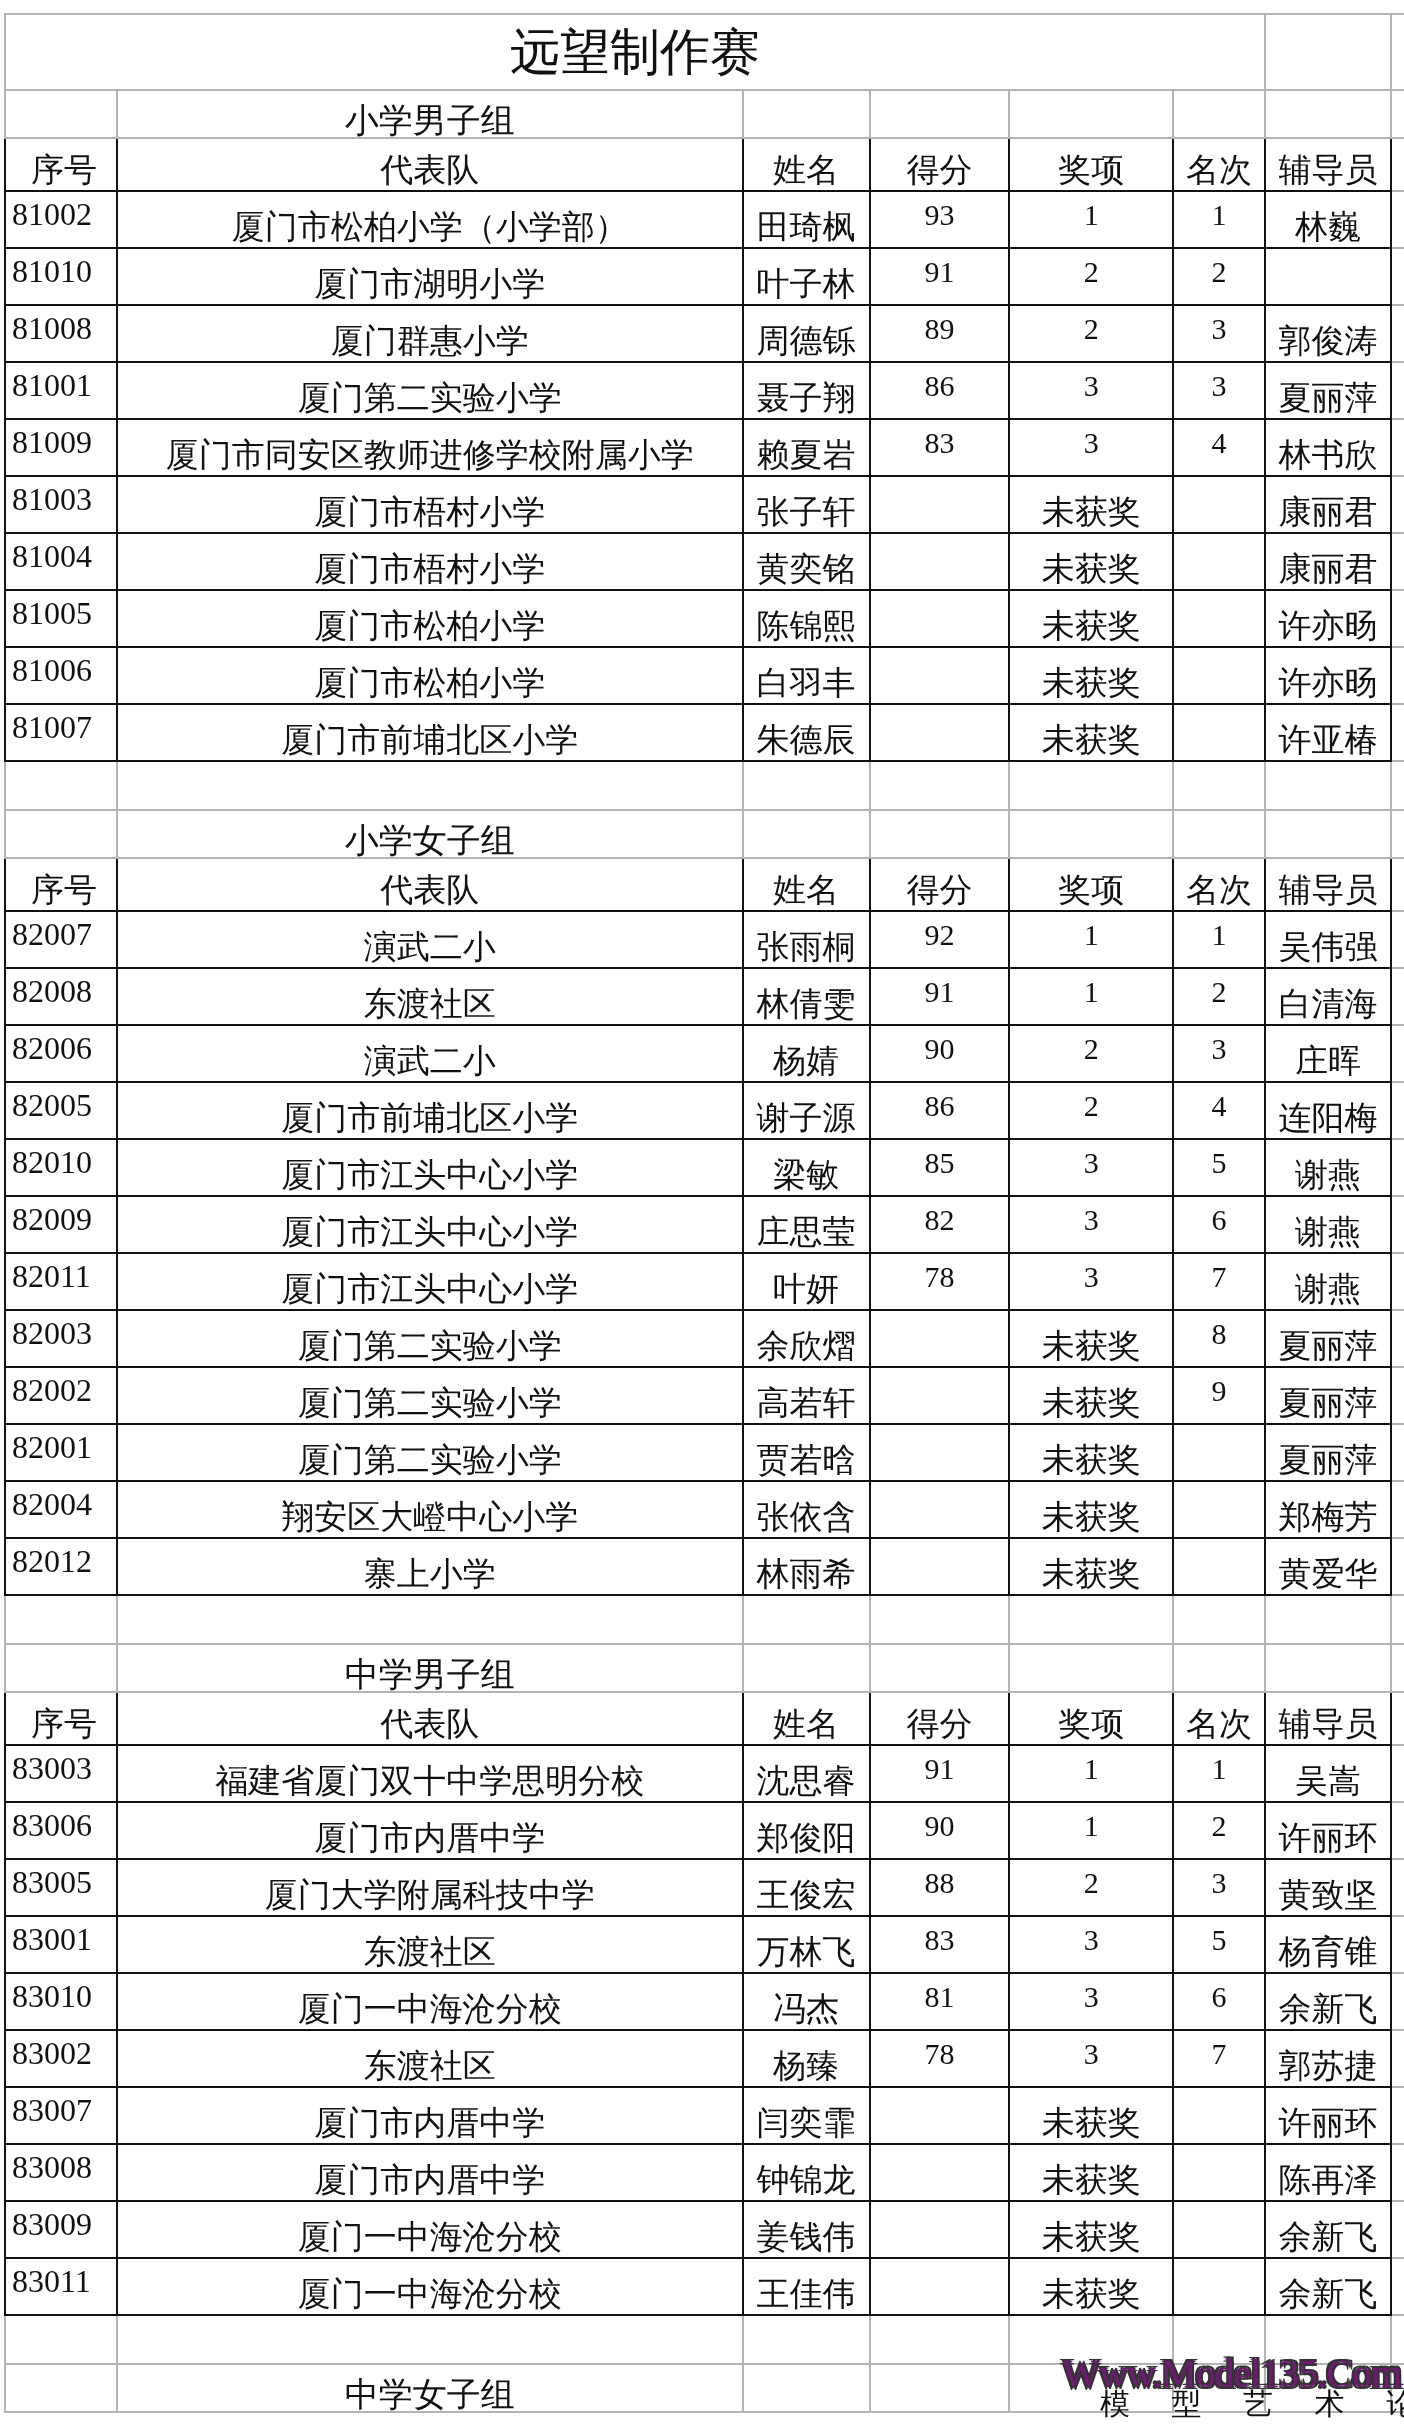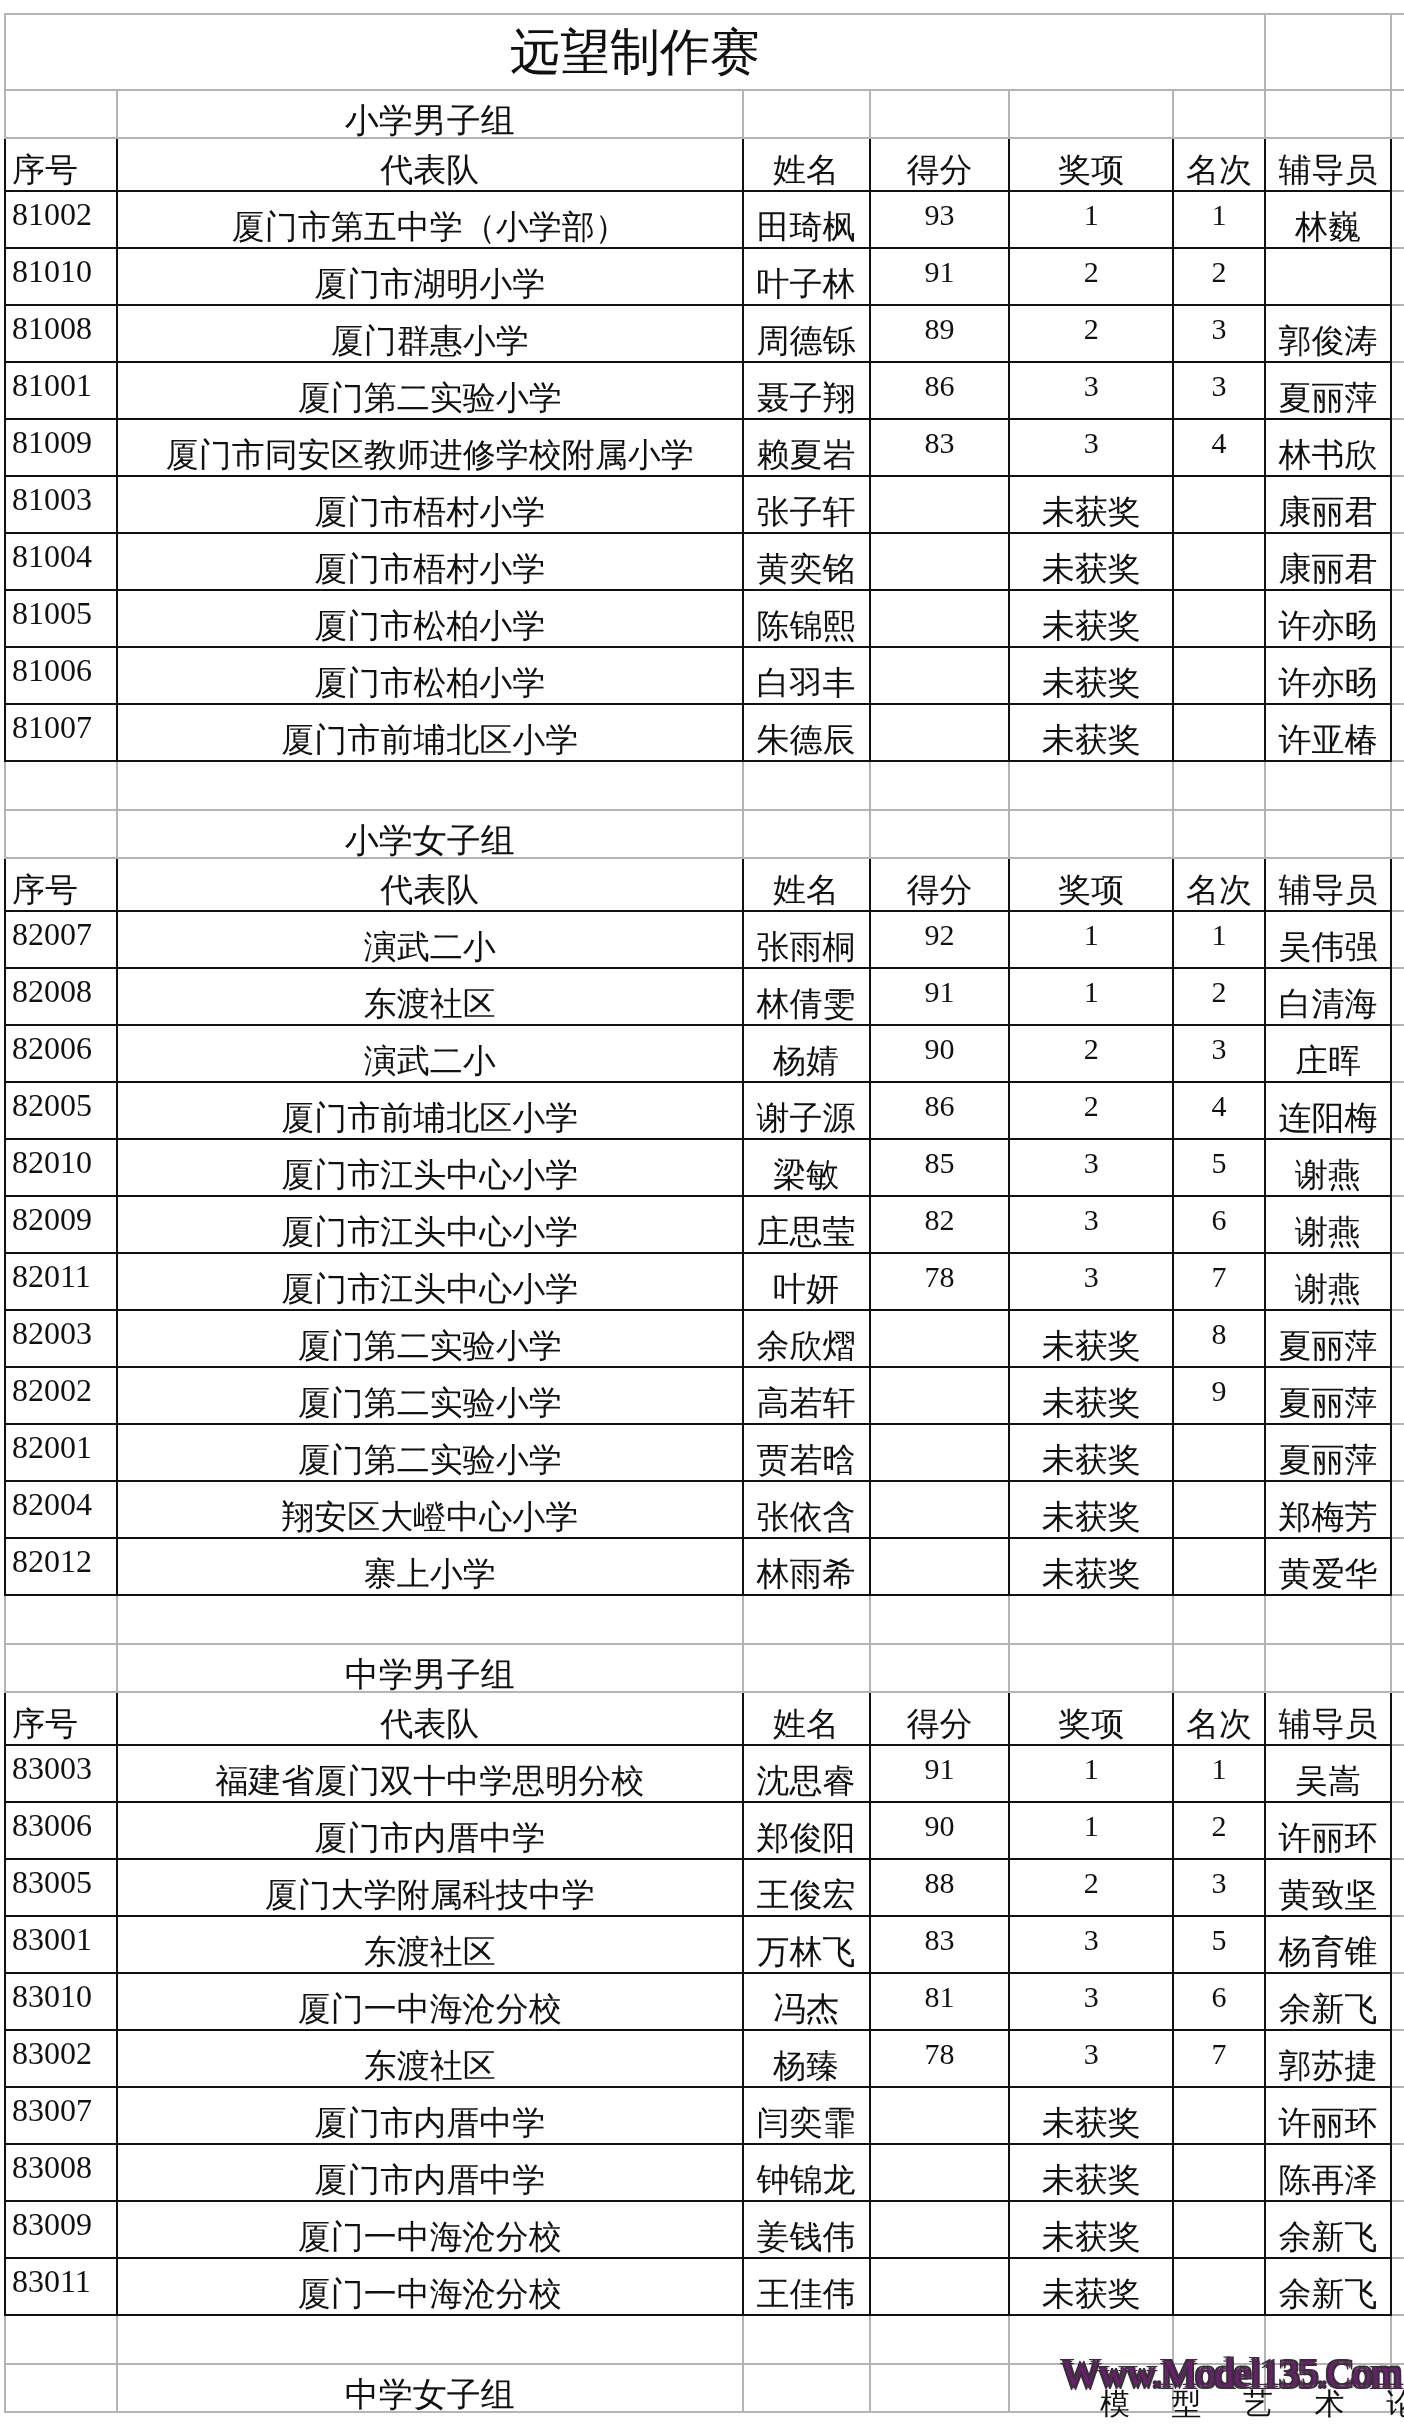--- a/index.html
+++ b/index.html
@@ -7,21 +7,21 @@
          font-family: "DejaVu Serif", "Liberation Serif", serif; color: #111; }
   .sheet { position: absolute; left: 4px; top: 13px; border-collapse: collapse; table-layout: fixed; }
   .sheet td { padding: 0; text-align: center; vertical-align: bottom; overflow: hidden; white-space: nowrap;
               border: 2px solid #b4b4b4; font-size: 33px; line-height: 1; }
   .sheet tr.title td { height: 74px; font-size: 50px; vertical-align: middle; text-align: center; }
   .sheet tr.section td { height: 46px; font-size: 34px; padding-bottom: 0; }
   .sheet tr.blank td { height: 47px; }
   .sheet tr.hdr td, .sheet tr.data td { height: 47px; border-color: #111; padding-bottom: 4px; }
   .sheet tr.data td.id { text-align: left; padding-left: 6px; font-family: "Liberation Serif", serif; font-size: 32px; vertical-align: top; padding-top: 6px; padding-bottom: 0; }
   .sheet tr.data td.num { font-family: "Liberation Serif", serif; font-size: 30px; vertical-align: top; padding-top: 8px; padding-bottom: 0; }
-  .sheet tr.hdr td.hid { text-align: left; padding-left: 6px; }
+  .sheet tr.hdr td.hid { text-align: center; padding-left: 6px; }
   .sheet td.extra { border-left: 2px solid #b4b4b4 !important; border-top-color: #b4b4b4 !important; border-bottom-color: #b4b4b4 !important; border-right: none; }
   .watermark { position: absolute; left: 1062px; top: 2350px; width: 340px; height: 70px; pointer-events: none; }
   .wm-url { position: absolute; left: 0; top: 0; font-family: "Liberation Serif", serif; font-size: 40px;
             color: #701a75; letter-spacing: -1px;
             text-shadow: -2px -2px 0 #333, 2px -2px 0 #333, -2px 2px 0 #333, 2px 2px 0 #333, 0 0 3px #000; white-space: nowrap; }
   .wm-cn { position: absolute; left: 38px; top: 34px; font-family: "DejaVu Sans", sans-serif; font-size: 30px;
            color: #111; letter-spacing: 16px; white-space: nowrap; }
 </style>
 </head>
 <body>
@@ -58,21 +58,21 @@
         <td>代表队</td>
         <td>姓名</td>
         <td>得分</td>
         <td>奖项</td>
         <td>名次</td>
         <td>辅导员</td>
         <td class="extra"></td>
       </tr>
       <tr class="data">
         <td class="id">81002</td>
-        <td>厦门市第五中学（小学部）</td>
+        <td>厦门市松柏小学（小学部）</td>
         <td>田琦枫</td>
         <td class="num">93</td>
         <td class="num">1</td>
         <td class="num">1</td>
         <td>林巍</td>
         <td class="extra"></td>
       </tr>
       <tr class="data">
         <td class="id">81010</td>
         <td>厦门市湖明小学</td>

